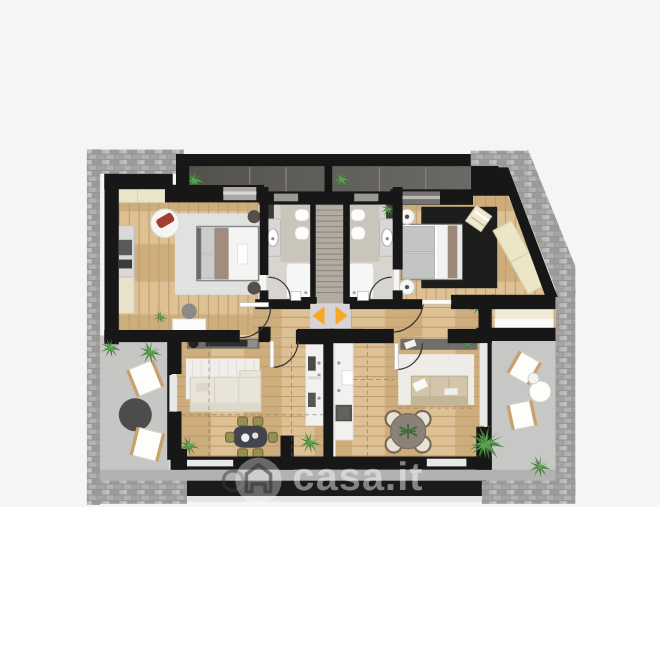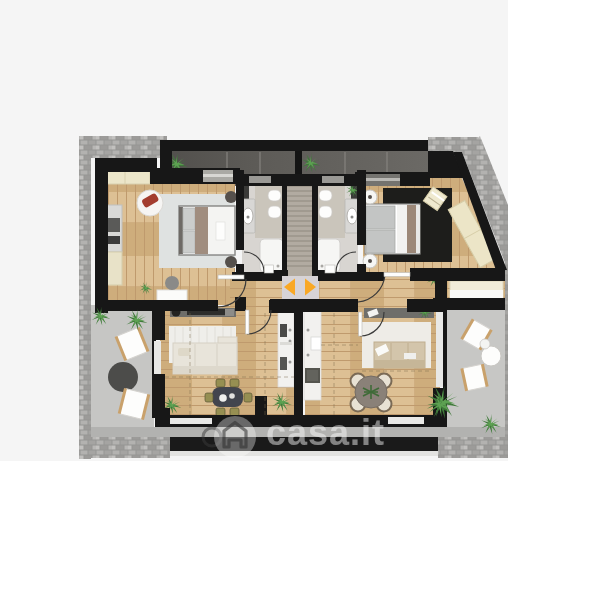--- a/index.html
+++ b/index.html
@@ -1,16 +1,16 @@
 <!DOCTYPE html>
 <html><head>
 <meta charset="utf-8">
 <style>
   html,body{margin:0;padding:0;background:#fff;}
-  #stage{position:relative;width:508px;height:600px;background:#84cc16;overflow:hidden;
+  #stage{position:relative;width:600px;height:600px;background:#84cc16;overflow:hidden;
          font-family:"Liberation Sans", sans-serif;}
 </style>
 </head>
 <body>
 <div id="stage">
 <svg width="600" height="600" viewBox="0 0 600 600">
 <defs>
   <pattern id="cobble" width="16" height="10" patternUnits="userSpaceOnUse">
     <rect width="16" height="10" fill="#969694"></rect>
     <rect x="0.5" y="0.5" width="7" height="4" fill="#b3b2b0"></rect>

